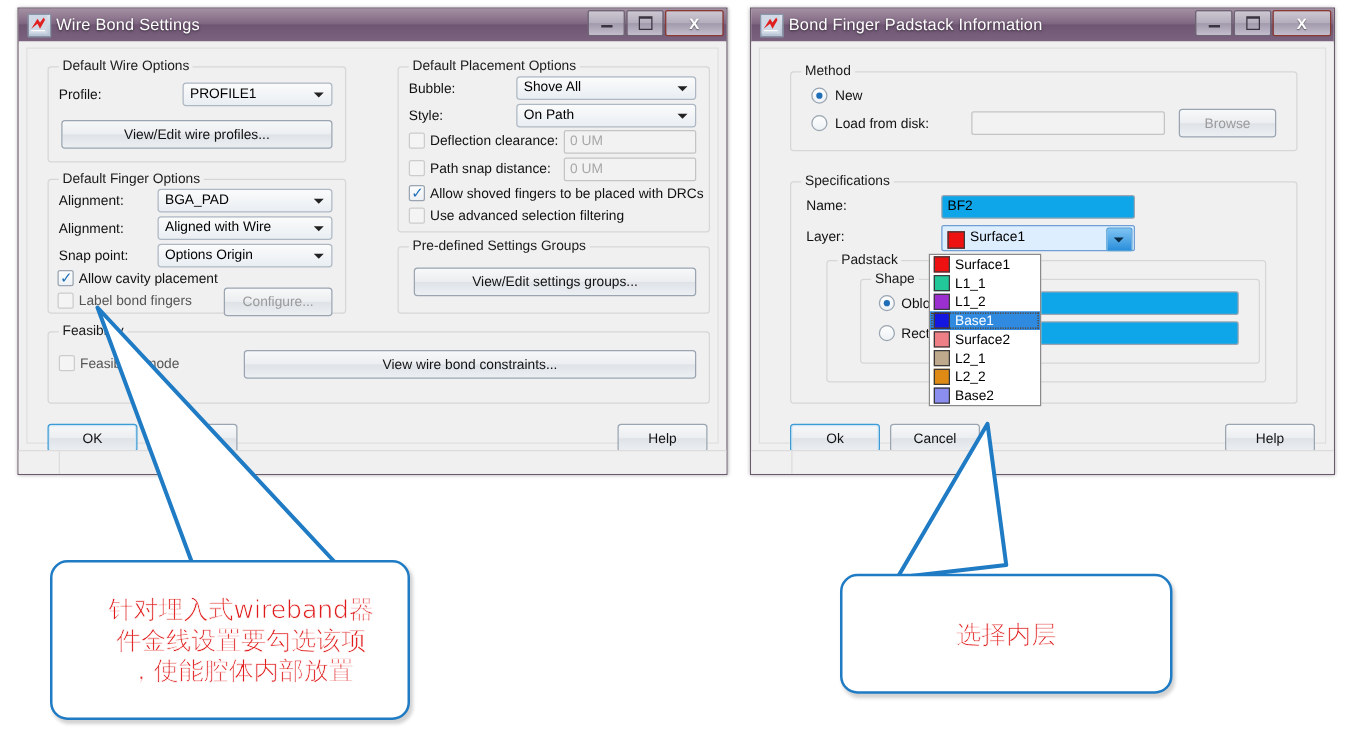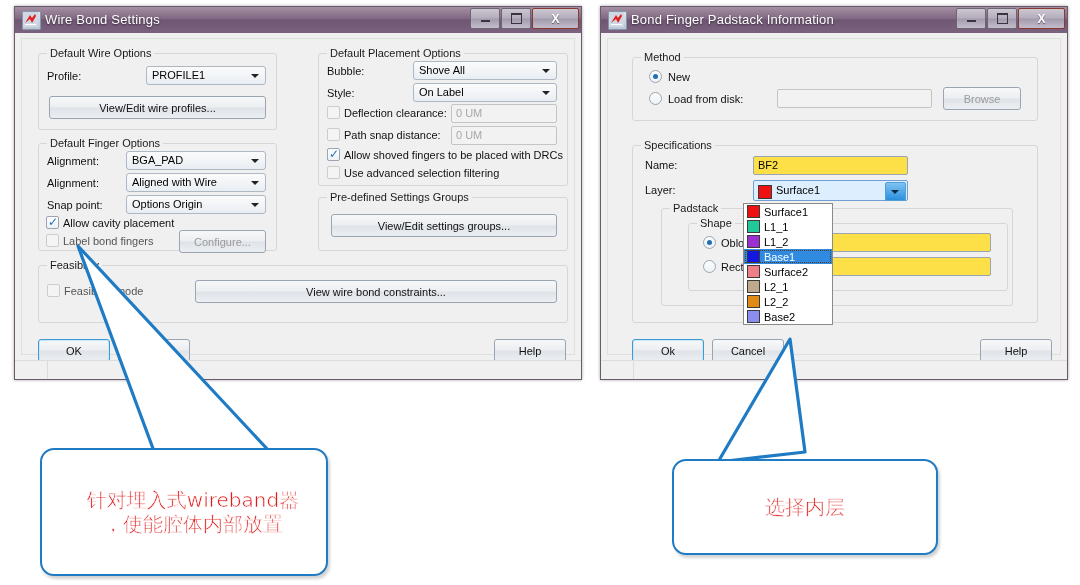--- a/index.html
+++ b/index.html
@@ -60,21 +60,21 @@
 
   
   .btn{position:absolute;height:23px;border:1px solid #9aa5b1;border-radius:3px;
        background:linear-gradient(to bottom,#f7f8f9 0%,#eceef1 48%,#dfe3e8 52%,#eceff2 100%);
        display:flex;align-items:center;justify-content:center;font-size:11px;color:#111;
        box-sizing:border-box;}
   .btn.disabled{color:#9a9a9a;}
   .btn.default{border:1px solid #3c9ad4;box-shadow:0 0 0 1px #cfe6f6 inset;}
 
   
-  .tbox{position:absolute;height:19px;border:1px solid #9aa5b1;border-radius:2px;background:#fde047;
+  .tbox{position:absolute;height:19px;border:1px solid #9aa5b1;border-radius:2px;background:#0ea5e9;
         box-sizing:border-box;font-size:11px;color:#000;}
   .tbox .tv{position:absolute;left:4px;top:2px;}
   .tbox.ghost{background:#f2f2f2;border-color:#c4c4c4;}
   .tbox.ghost .tv{color:#a8a8a8;}
 
   
   .cbox{position:absolute;width:13px;height:13px;border:1px solid #9aa5b1;border-radius:2px;
         background:linear-gradient(to bottom,#fdfdfd,#eef2f6);box-sizing:border-box;}
   .cbox.dim{border-color:#cccccc;background:#f4f4f4;}
   .cbox .tick{position:absolute;left:1px;top:-2px;font-size:12px;color:#1e6fb8;font-weight:bold;}
@@ -187,21 +187,21 @@
         <div class="glabel">Default Placement Options</div>
 
         <div class="lbl" style="left:8px;top:11px;">Bubble:</div>
         <div class="combo" style="left:94px;top:7px;width:144px;">
           <div class="ctext">Shove All</div>
           <div class="carrow"></div>
         </div>
 
         <div class="lbl" style="left:8px;top:33px;">Style:</div>
         <div class="combo" style="left:94px;top:29px;width:144px;">
-          <div class="ctext">On Label</div>
+          <div class="ctext">On Path</div>
           <div class="carrow"></div>
         </div>
 
         <div class="cbox dim" style="left:8px;top:52px;"></div>
         <div class="lbl" style="left:25px;top:53px;">Deflection clearance:</div>
         <div class="tbox ghost" style="left:132px;top:50px;width:106px;">
           <div class="tv">0 UM</div>
         </div>
 
         <div class="cbox dim" style="left:8px;top:74px;"></div>
@@ -372,20 +372,21 @@
   <polygon points="78,246 158,462 270,452" fill="#ffffff" stroke="#1f7bc4" stroke-width="3.2" stroke-linejoin="round"></polygon>
 </svg>
 
 <svg class="pointer" style="left:0;top:0;width:1080px;height:585px;">
   <polygon points="790,339 718,462 805,452" fill="#ffffff" stroke="#1f7bc4" stroke-width="3.2" stroke-linejoin="round"></polygon>
 </svg>
 
 <div class="callout" style="left:40px;top:448px;width:266px;height:124px;padding-left:18px;">
   <div class="ctxt">
     <div>针对埋入式wireband器</div>
+    <div>件金线设置要勾选该项</div>
     <div>，使能腔体内部放置</div>
   </div>
 </div>
 
 <div class="callout" style="left:672px;top:459px;width:262px;height:92px;">
   <div class="ctxt">
     <div>选择内层</div>
   </div>
 </div>
 

